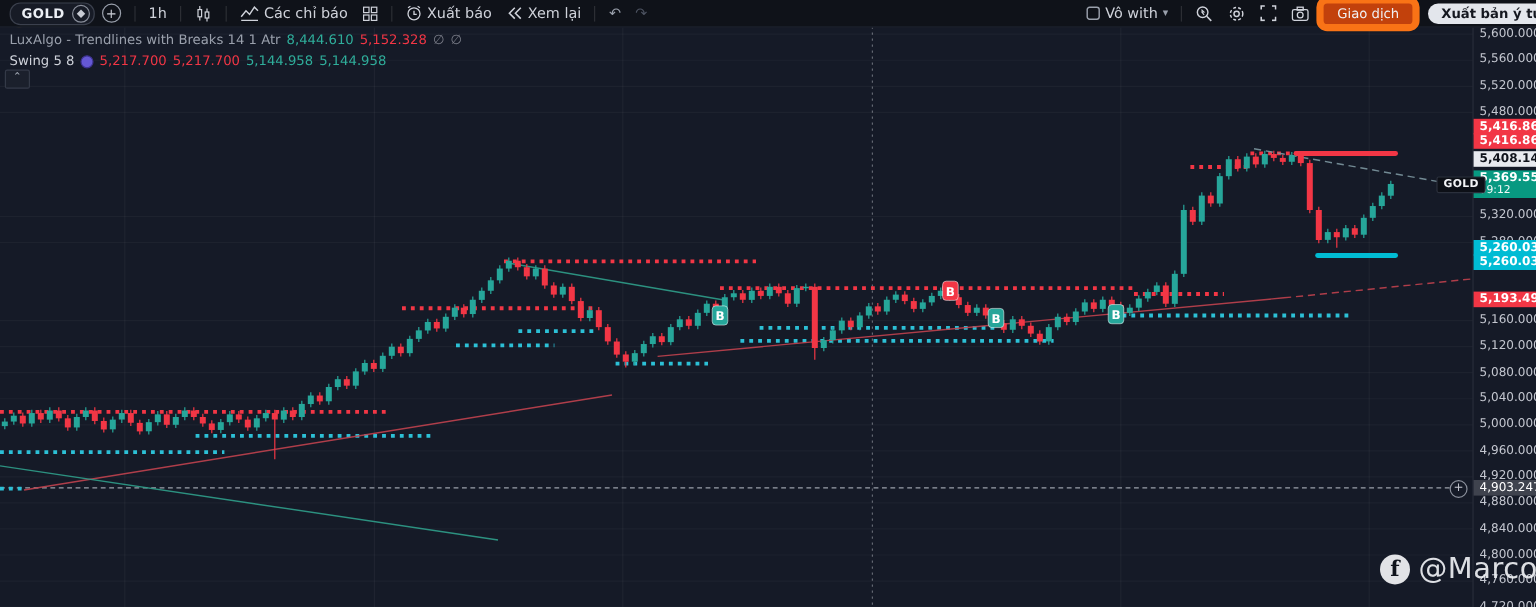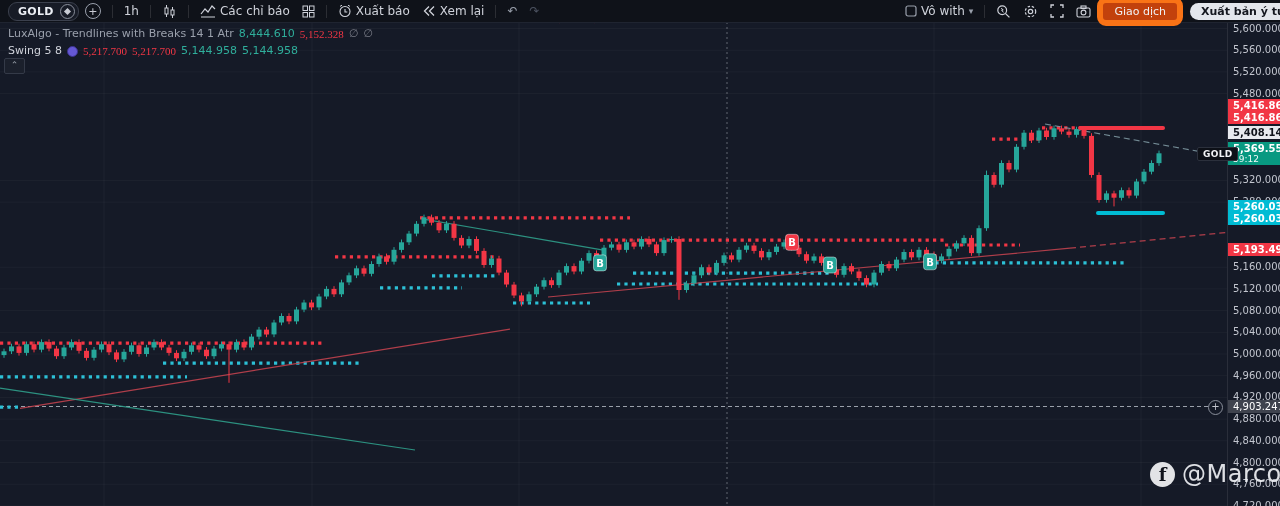--- a/index.html
+++ b/index.html
@@ -47,21 +47,21 @@
   #legend{position:absolute;left:8px;top:6px;z-index:20;font-size:11px;}
   .lrow{display:flex;align-items:flex-end;gap:5px;height:17px;white-space:nowrap;}
   #l1title{font-size:12px;color:#e4e6ec;}
   .coin{width:14px;height:14px;border-radius:50%;background:radial-gradient(circle at 35% 35%,#ffe49a,#e3a93c 70%,#a97a1e);border:1px solid #8a6d1d;}
   .flag{width:9px;height:11px;background:#f23645;clip-path:polygon(0 0,100% 0,100% 100%,50% 72%,0 100%);}
   .minipill{display:flex;align-items:center;gap:5px;background:#232836;border-radius:8px;padding:2px 7px;}
   .gdot{width:6px;height:6px;border-radius:50%;background:#2bbd85;}
   .rbars{display:flex;flex-direction:column;gap:1px;}
   .rbars i{display:block;width:8px;height:1.5px;background:#f23645;}
   .ohlc-l{color:#d7dae2;}
-  .val-dn{color:#f23645;font-family:Liberation Serif, serif;}
+  .val-dn{color:#f23645;}
   .val-up{color:#2aa898e;color:#2fae9b;}
   .ind-name{color:#9aa0ac;}
   .nullv{color:#787b86;}
   #collapse{position:absolute;left:4px;top:58px;width:19px;height:14px;background:#1b202c;border:1px solid #343a48;
             border-radius:2px;color:#9aa0ac;font-size:9px;line-height:12px;text-align:center;z-index:20;}
   
   #watermark{position:absolute;left:1150px;top:460px;display:flex;align-items:center;gap:7px;z-index:15;opacity:.92;}
   #fbcirc{width:25px;height:25px;border-radius:50%;background:#f4f5f7;color:#10131b;font-weight:bold;
           font-size:18px;display:flex;align-items:center;justify-content:center;font-family:"DejaVu Serif",serif;}
   #wmtext{font-size:24px;color:#eef0f4;letter-spacing:.5px;}

